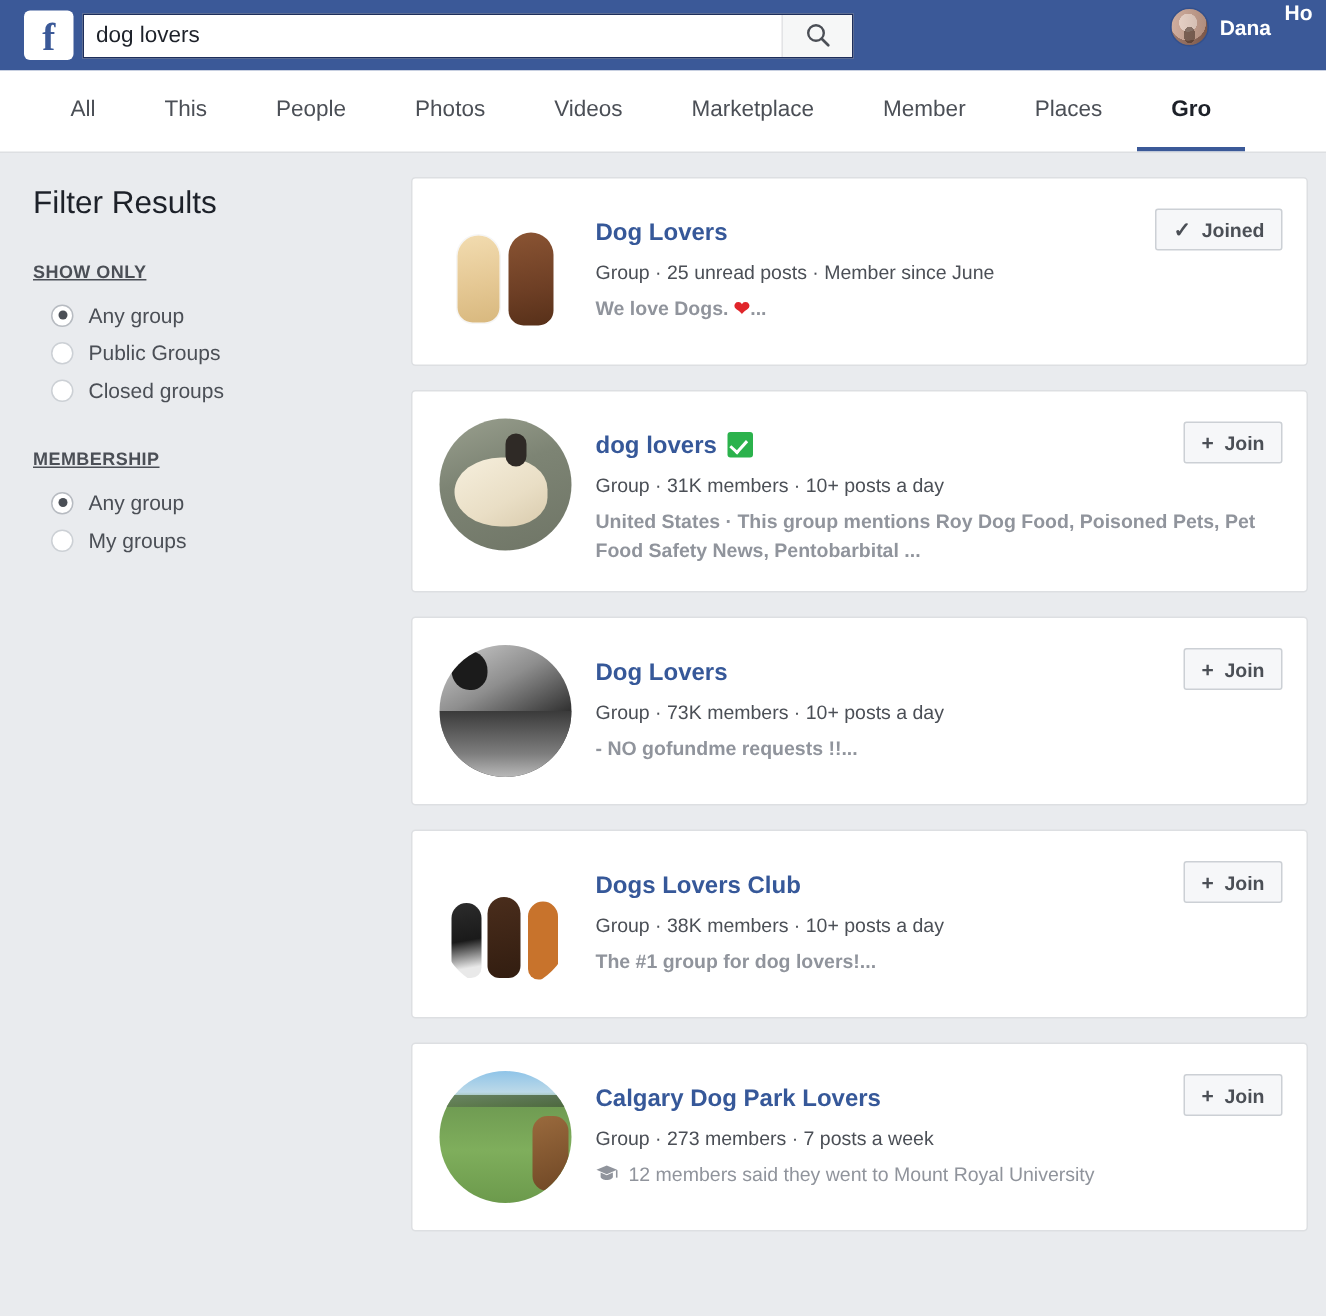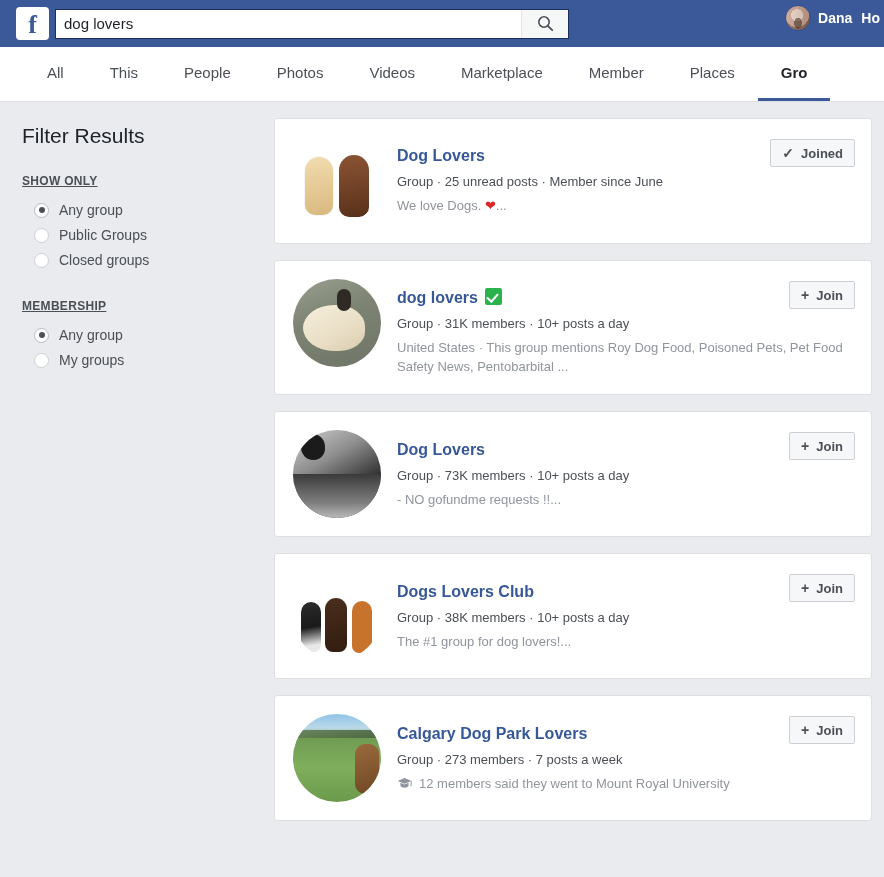--- a/index.html
+++ b/index.html
@@ -61,22 +61,22 @@
     width: 47px;
     background: #f6f7f7;
     border-left: 1px solid #e3e4e6;
     display: flex; align-items: center; justify-content: center;
     cursor: pointer;
   }
   .topbar-right {
     position: absolute;
     right: 0; top: 0;
     height: 36px;
-    display: flex; align-items: center;
-    padding-right: 4px;
+    display: flex; 
+    padding-right: 9px;
   }
   .profile-chip {
     display: flex; align-items: center;
     padding: 0 9px 0 0;
     cursor: pointer;
   }
   .avatar-sm {
     width: 26px; height: 26px;
     border-radius: 50%;
     margin-right: 7px;
@@ -238,20 +238,21 @@
     font-size: 13px;
     color: #4b4f56;
     margin-top: 8px;
     line-height: 17px;
   }
   .card-desc {
     font-size: 13px;
     color: #90949c;
     margin-top: 6px;
     line-height: 19px;
+    font-weight: bold;
   }
   .heart { color: #e0252a; font-size: 13px; }
   .card-extra {
     font-size: 13px;
     color: #90949c;
     margin-top: 7px;
     display: flex;
     align-items: center;
     line-height: 17px;
   }

